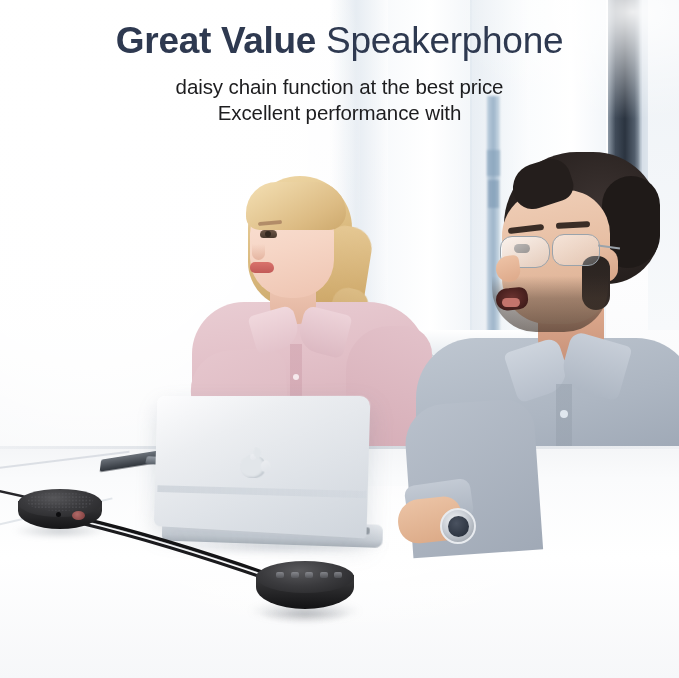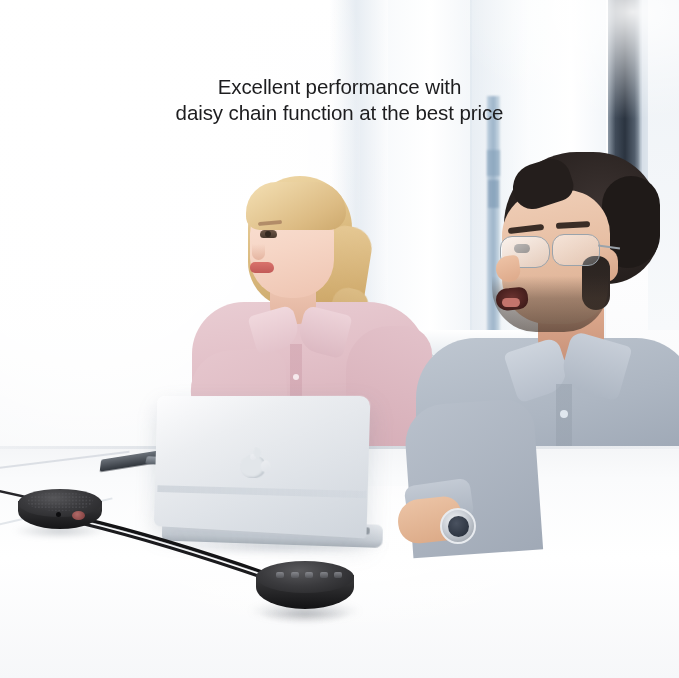--- a/index.html
+++ b/index.html
@@ -626,20 +626,23 @@
     <div class="p2-top"></div>
     <div class="p2-keys">
       <i></i>
       <i></i>
       <i></i>
       <i></i>
       <i></i>
     </div>
   </div>
 
+  <div class="headline">
+    <span class="strong">Great Value</span><span class="light"> Speakerphone</span>
+  </div>
 
   <div class="subtitle">
+    <div>daisy chain function at the best price</div>
     <div>Excellent performance with</div>
-    <div>daisy chain function at the best price</div>
   </div>
 
 
 </div>
 
 </body></html>

